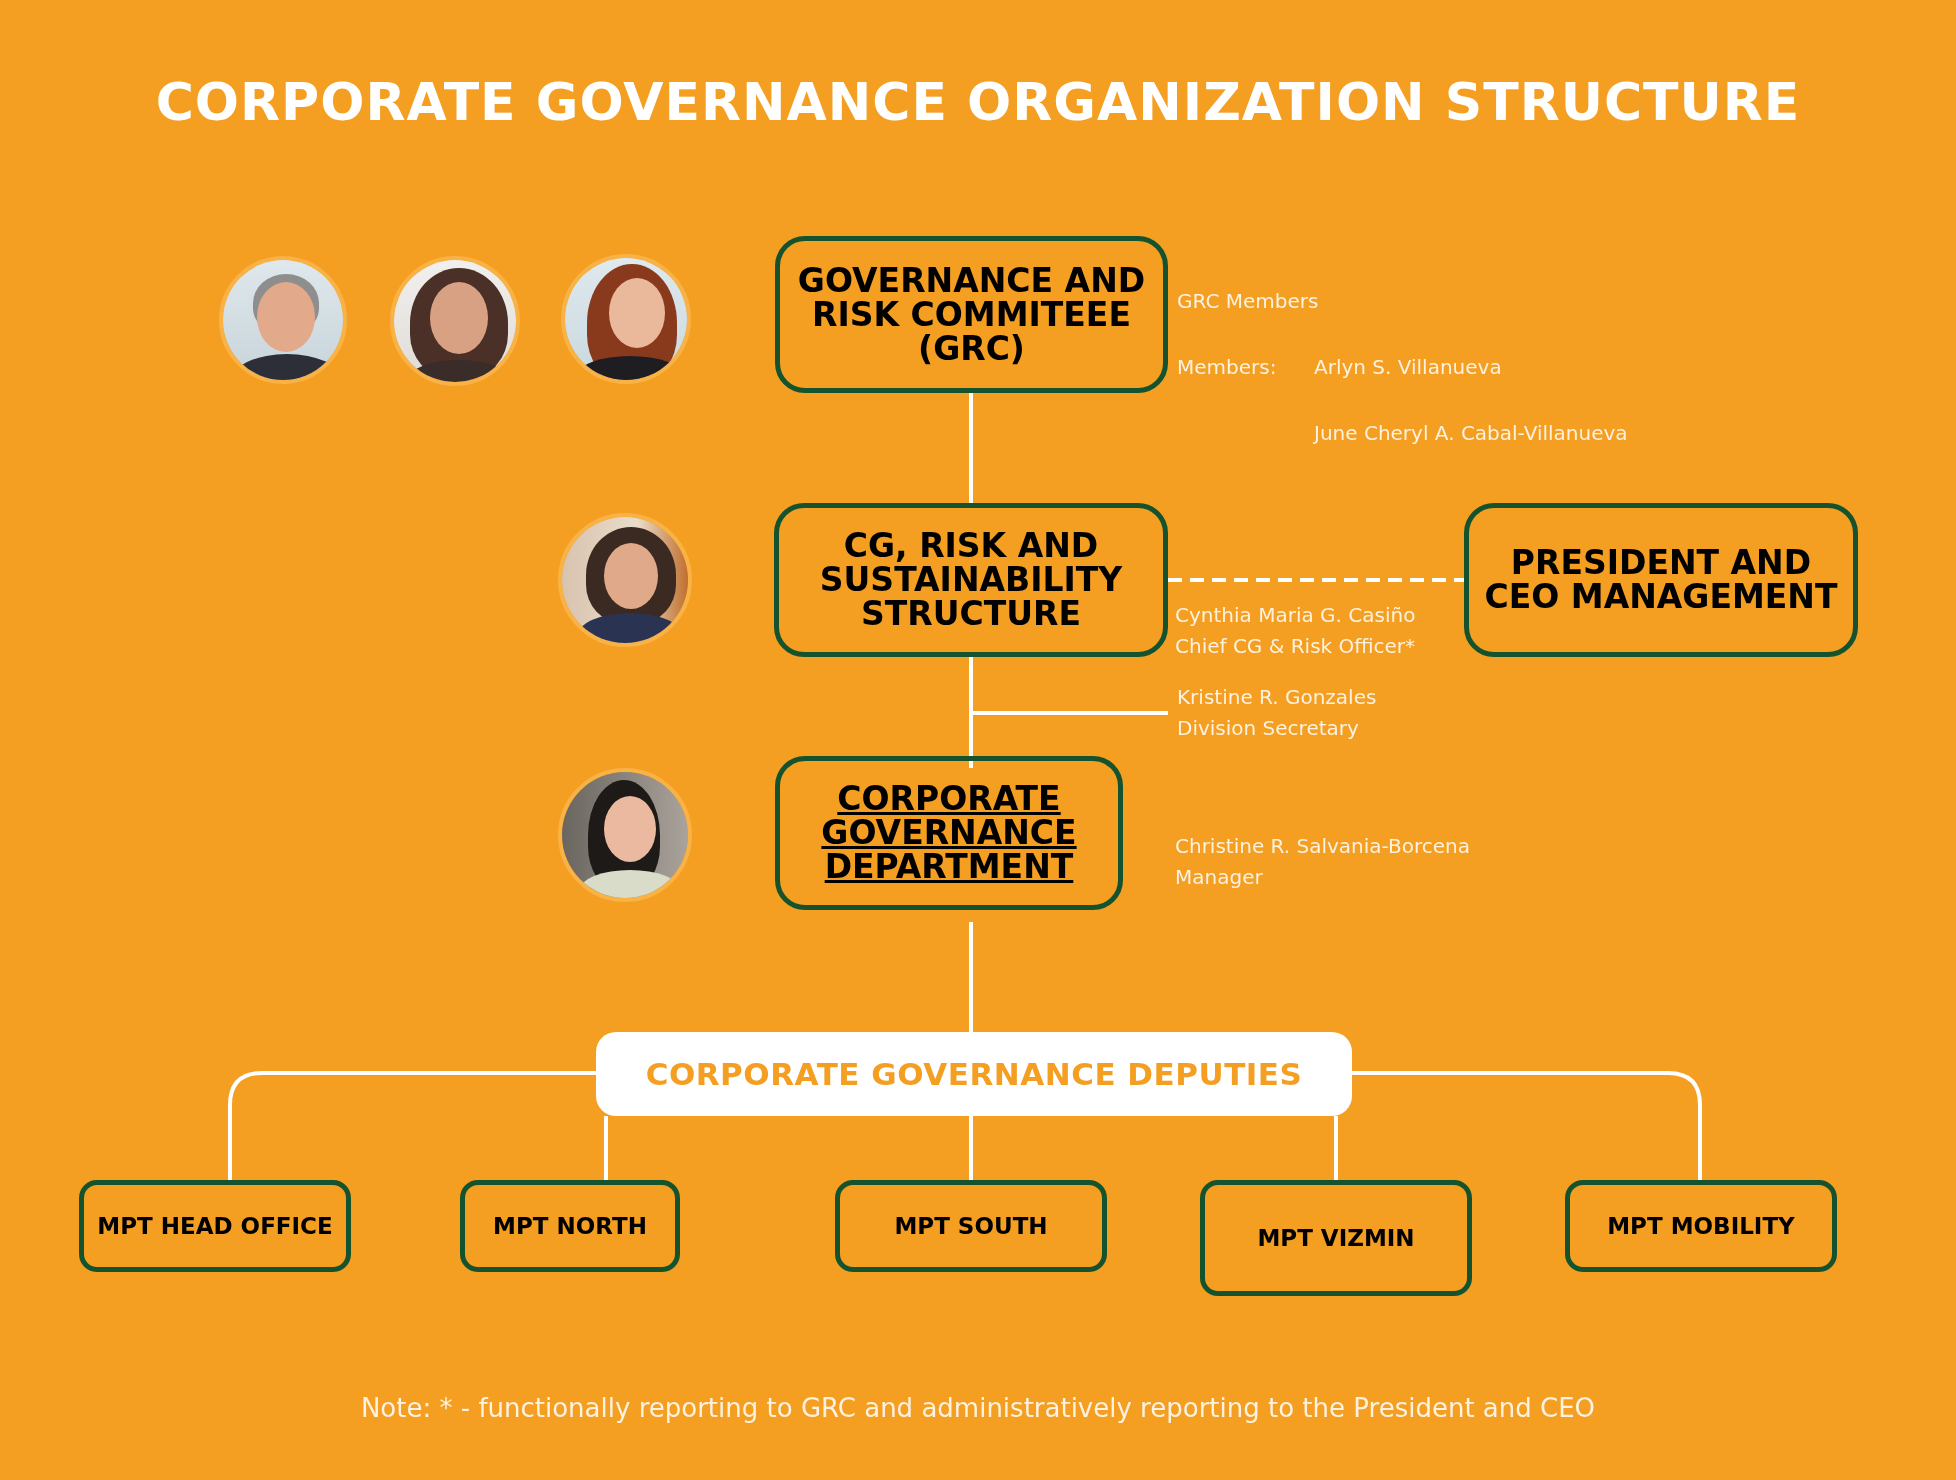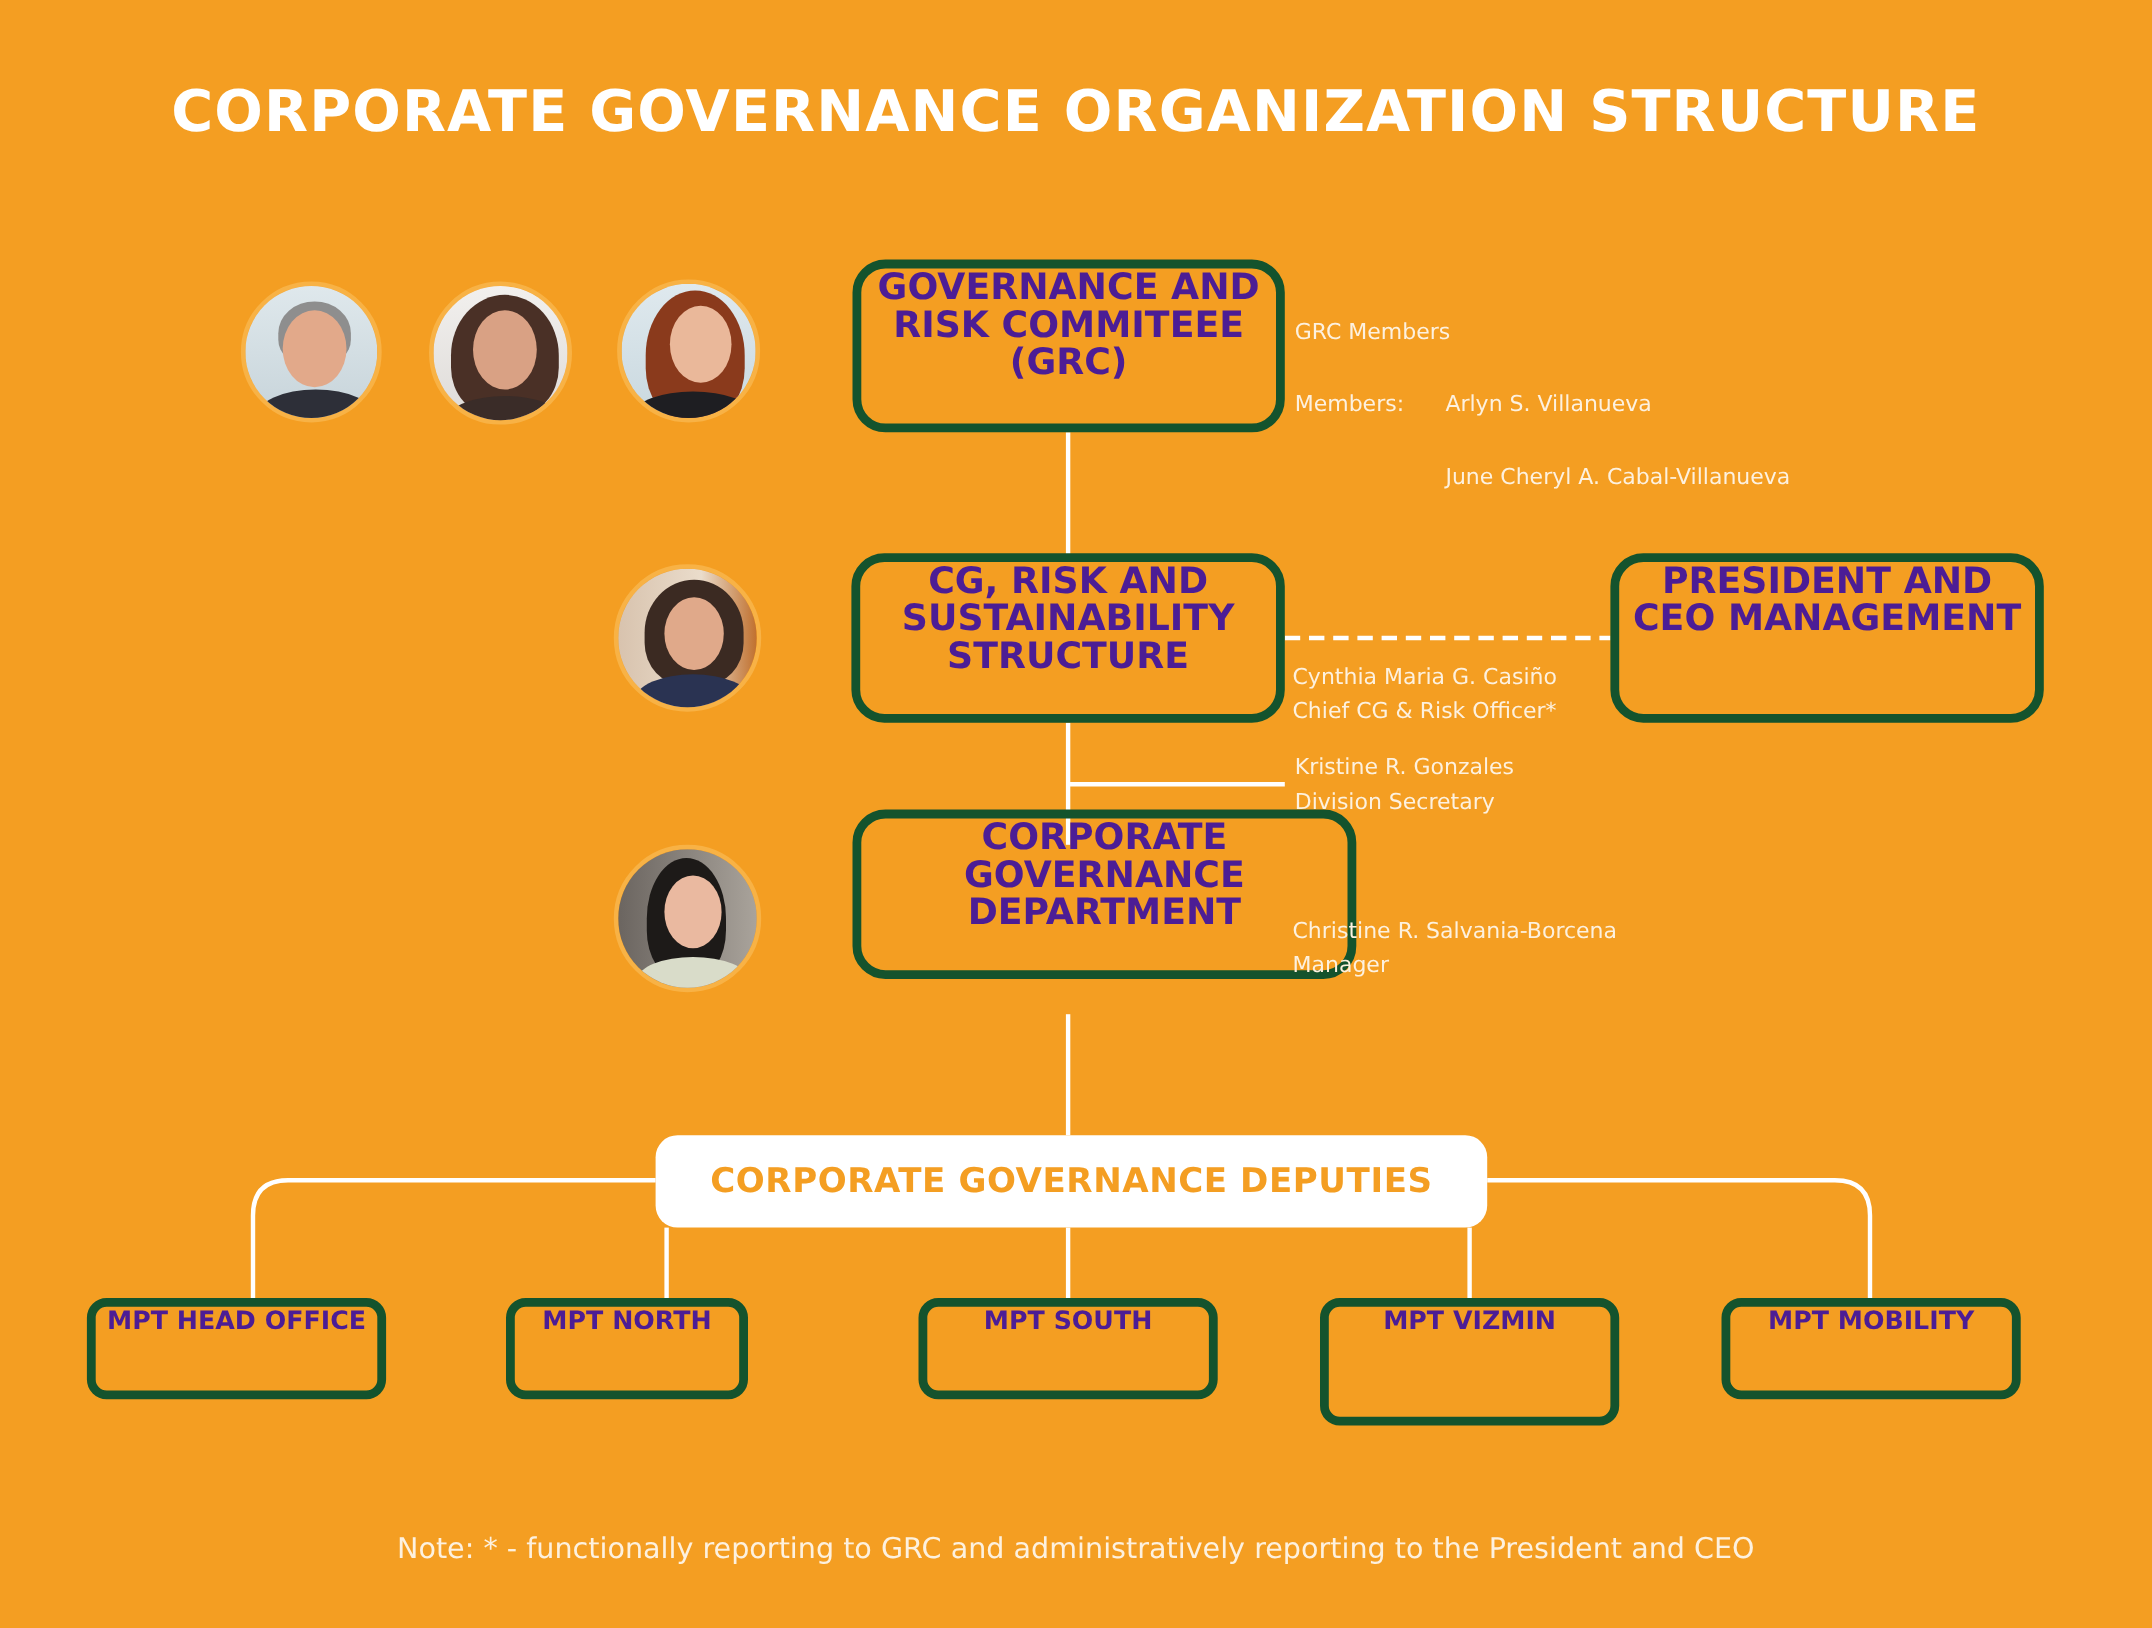--- a/index.html
+++ b/index.html
@@ -12,23 +12,23 @@
     }
     .title {
       position: absolute; left: 0; top: 72px; width: 1956px;
       text-align: center; font-weight: bold; font-size: 52px;
       letter-spacing: 1px; color: #fff;
       font-family: "DejaVu Sans", sans-serif;
     }
     svg.connectors { position: absolute; left: 0; top: 0; }
     .box {
       position: absolute; box-sizing: border-box;
-      border: 8px solid #14532d; border-radius: 30px;
-      display: flex; align-items: flex-start; justify-content: center;
-      text-align: center; color: #4c1d95;
+      border: 5px solid #14532d; border-radius: 30px;
+      display: flex; align-items: center; justify-content: center;
+      text-align: center; color: #000000;
       font-family: "DejaVu Sans", sans-serif; font-weight: bold;
     }
     .box.large { font-size: 33px; line-height: 34px; font-weight: normal; }
     .box.large span { display: block; font-weight: bold; }
     .box.small { font-size: 23px; border-radius: 18px; }
     .deputies {
       position: absolute; left: 596px; top: 1032px; width: 756px; height: 84px;
       background: #fff; border-radius: 20px;
       display: flex; align-items: center; justify-content: center;
       color: #F49E22; font-family: "DejaVu Sans", sans-serif; font-weight: bold;
@@ -156,21 +156,21 @@
   </div>
 </div>
 
 <div class="photo" style="left:558px;top:768px;width:134px;height:134px;">
   <div class="bg" style="background:linear-gradient(90deg,#6b6560,#a9a39b);"></div>
   <div class="hair" style="left:26px;top:8px;width:72px;height:110px;background:#1d1a18;"></div>
   <div class="head" style="left:42px;top:24px;width:52px;height:66px;background:#eab9a0;"></div>
   <div class="body" style="left:18px;top:98px;width:100px;height:40px;background:#d9dcc9;"></div>
 </div>
 
-<div class="box large" style="left:775px;top:736px;width:458px;height:154px;">
+<div class="box large" style="left:775px;top:756px;width:348px;height:154px;text-decoration:underline;">
   <div>
     <span>CORPORATE</span>
     <span>GOVERNANCE</span>
     <span>DEPARTMENT</span>
   </div>
 </div>
 
 <div class="info" style="left:1175px;top:831px;">
   <div>Christine R. Salvania-Borcena</div>
   <div>Manager</div>

